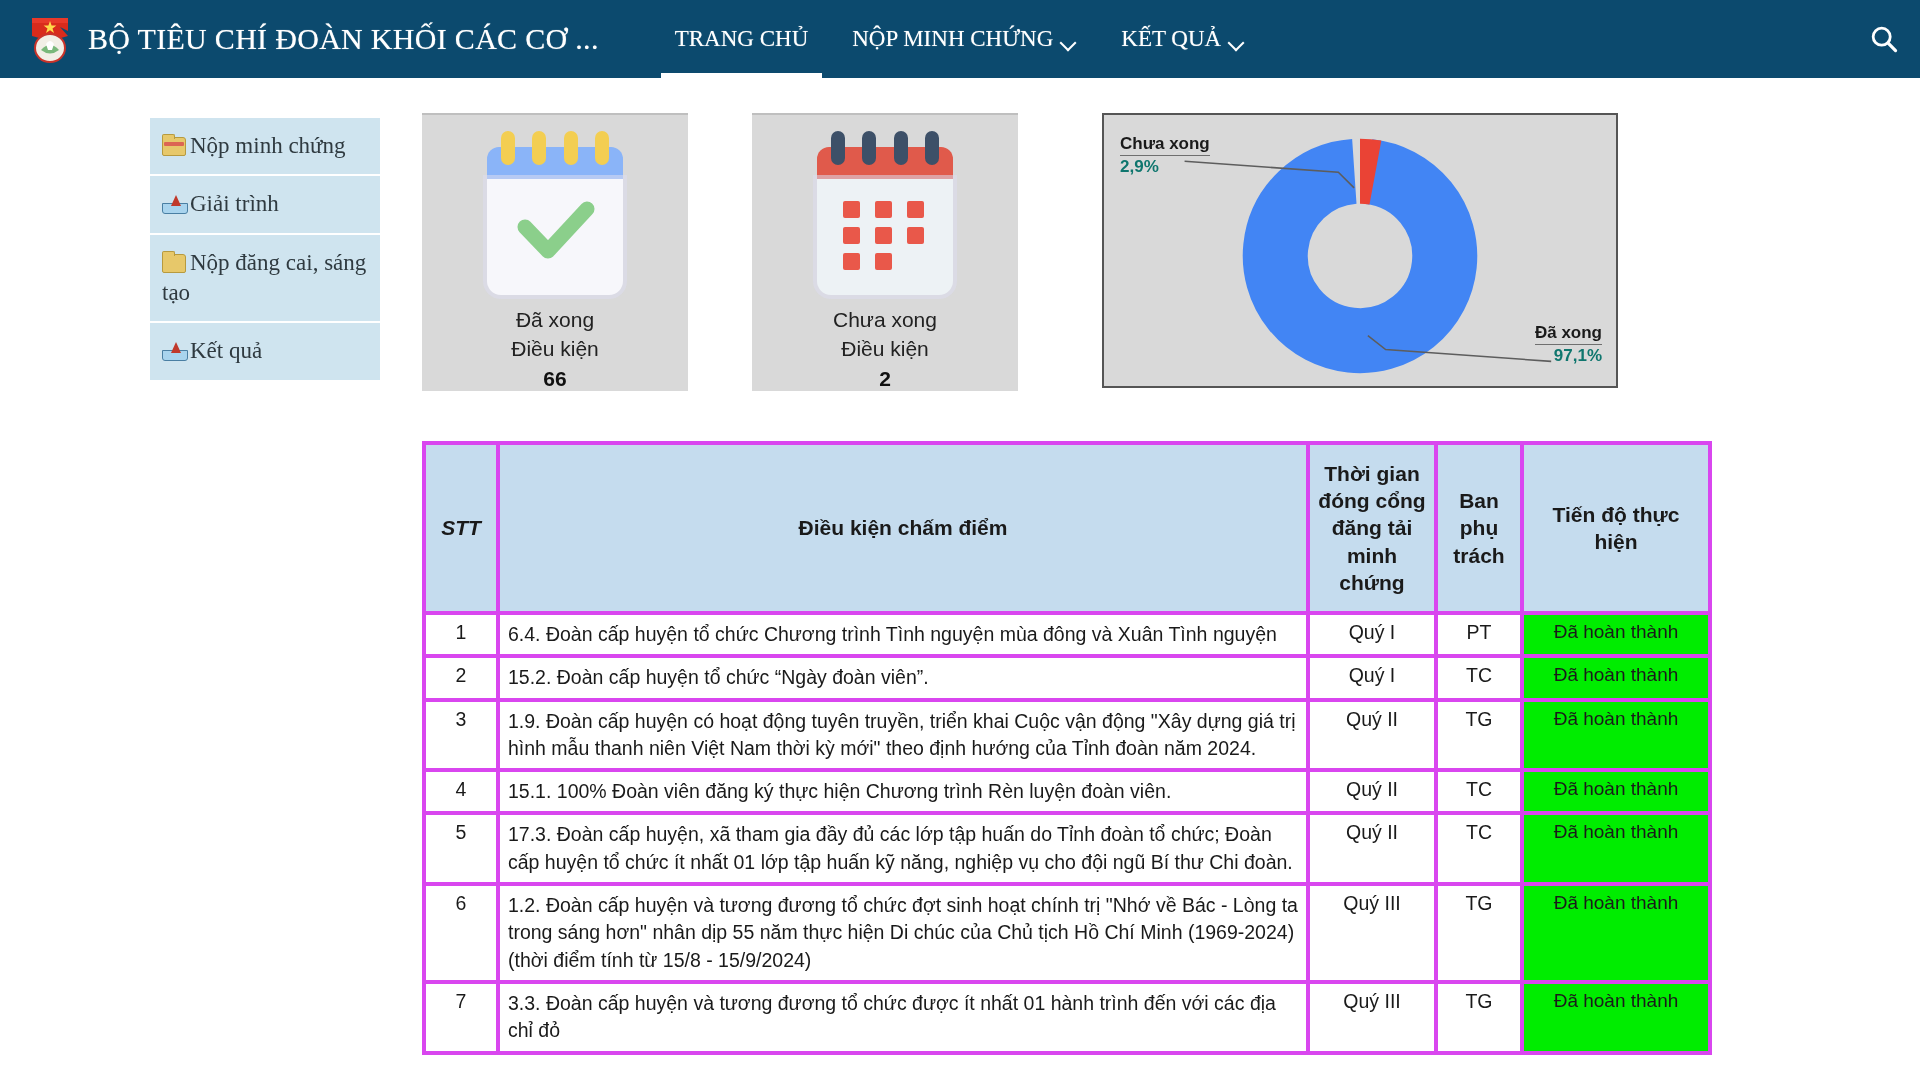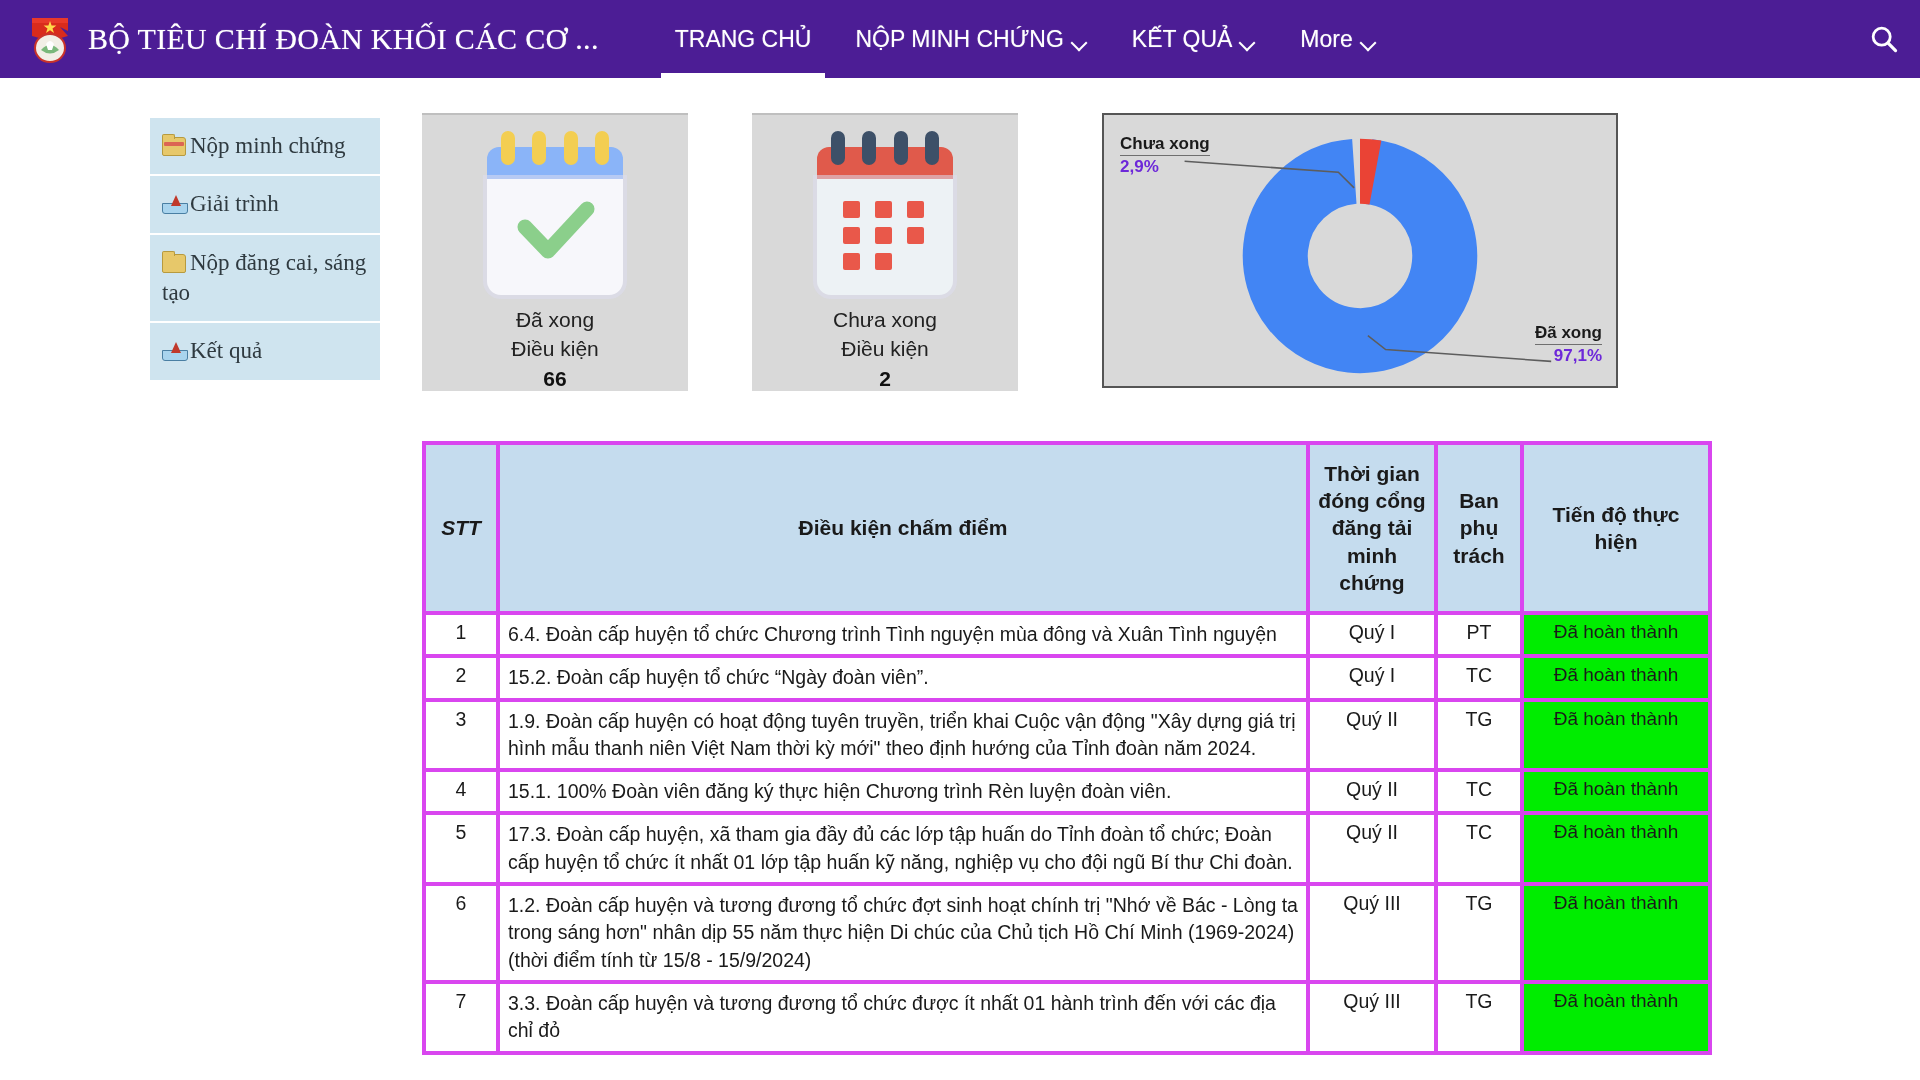--- a/index.html
+++ b/index.html
@@ -8,21 +8,21 @@
     width: 1920px; height: 1080px;
     background: #ffffff;
     font-family: "Liberation Sans", sans-serif;
     overflow: hidden;
   }
 
   
   .header {
     position: relative;
     height: 78px;
-    background: #4c1d95;
+    background: #0c4a6e;
     display: flex;
     align-items: center;
     width: 1920px;
   }
   .brand {
     display: flex;
     align-items: center;
     padding-left: 26px;
     gap: 14px;
     flex: 0 0 auto;
@@ -47,21 +47,21 @@
     margin-left: 54px;
     flex: 1 1 auto;
   }
   .nav-item {
     display: flex;
     align-items: center;
     gap: 9px;
     padding: 0 22px;
     height: 78px;
     color: #ffffff;
-    font-family: Liberation Sans, sans-serif;
+    font-family: Liberation Serif, serif;
     font-size: 23px;
     white-space: nowrap;
     position: relative;
     cursor: pointer;
     text-shadow: 0 0 1px rgba(255,255,255,.5);
     justify-content: center;
   }
   .nav-item.active::after {
     content: "";
     position: absolute;
@@ -275,21 +275,21 @@
     border: 2px solid #555;
     position: relative;
     margin-left: 20px;
   }
   .chart-label {
     position: absolute;
     font-size: 17px;
     line-height: 1.25;
   }
   .chart-label .lab-name { font-weight: bold; color: #1a1a1a; display: block; }
-  .chart-label .lab-val  { color: #6d28d9; font-weight: bold; display: block; }
+  .chart-label .lab-val  { color: #0f766e; font-weight: bold; display: block; }
   .lab-top { left: 16px; top: 18px; }
   .lab-top .lab-name { border-bottom: 1.5px solid #6f6f6f; padding-bottom: 1px; }
   .lab-bot { right: 14px; bottom: 20px; text-align: right; }
   .lab-bot .lab-name { border-bottom: 1.5px solid #6f6f6f; padding-bottom: 1px; }
 
   
   .table-wrap {
     margin-top: 50px;
     width: 1290px;
   }
@@ -353,24 +353,20 @@
   <nav class="nav">
     <div class="nav-item active">
       <span>TRANG CHỦ</span>
     </div>
     <div class="nav-item">
       <span>NỘP MINH CHỨNG</span>
       <span class="caret"></span>
     </div>
     <div class="nav-item">
       <span>KẾT QUẢ</span>
-      <span class="caret"></span>
-    </div>
-    <div class="nav-item">
-      <span>More</span>
       <span class="caret"></span>
     </div>
     <div class="nav-spacer"></div>
     <div class="search-btn">
       <svg viewBox="0 0 26 26" width="30" height="30" aria-hidden="true">
         <circle cx="11" cy="11" r="7.4" fill="none" stroke="#ffffff" stroke-width="2.4"></circle>
         <line x1="16.4" y1="16.4" x2="23" y2="23" stroke="#ffffff" stroke-width="2.8" stroke-linecap="round"></line>
       </svg>
     </div>
   </nav>

